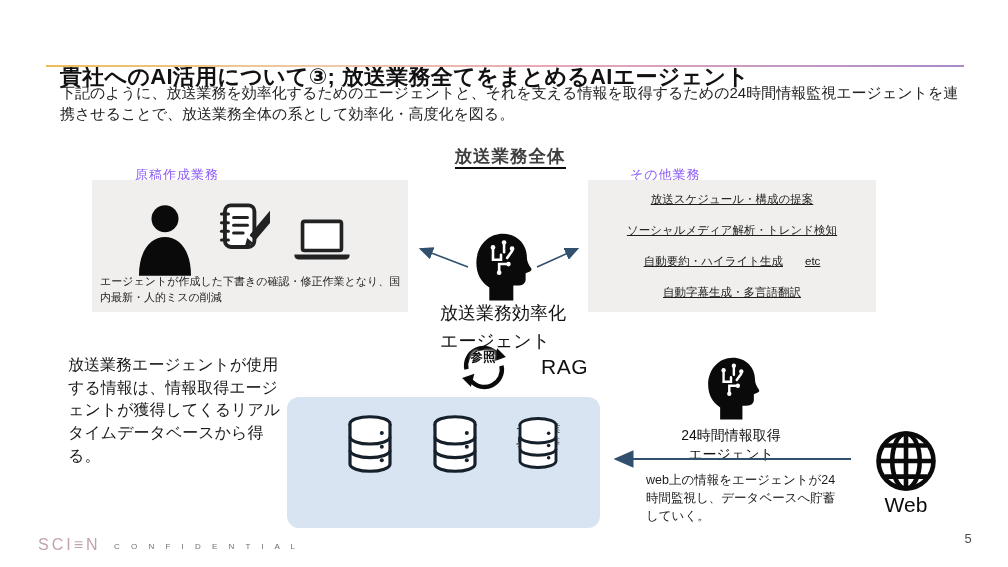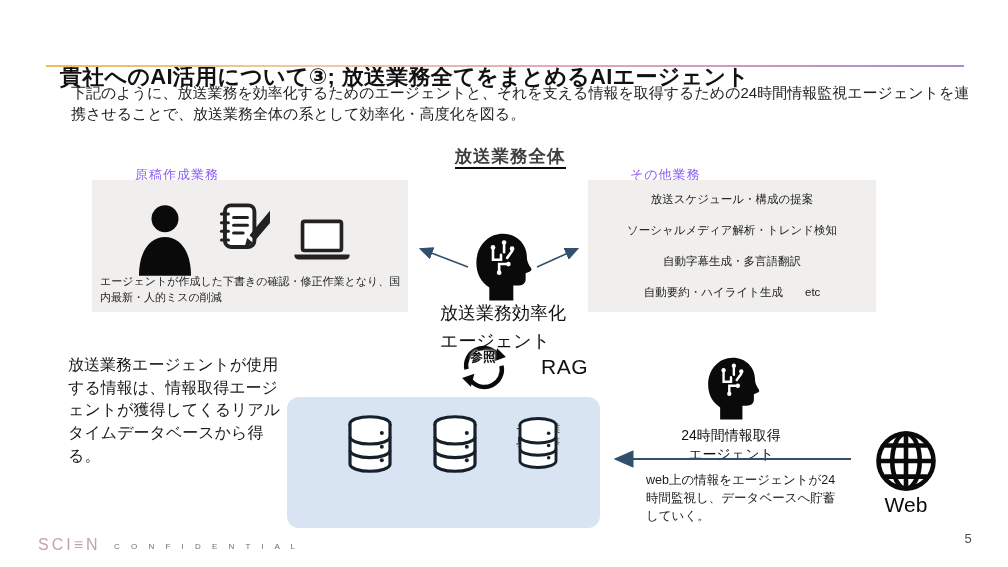--- a/index.html
+++ b/index.html
@@ -2,37 +2,37 @@
 <html><head>
 <meta charset="utf-8">
 <style>
   * { margin:0; padding:0; box-sizing:border-box; }
   body { background:#ffffff; font-family:"Liberation Sans","DejaVu Sans",sans-serif; }
   .slide { position:relative; width:1008px; height:567px; background:#fff; overflow:hidden; color:#1c1c1c; }
 
   .title { position:absolute; left:60px; top:26px; font-size:22px; font-weight:700; color:#111; letter-spacing:0.3px;margin-top:36px; }
   .title-rule { position:absolute; left:46px; top:65px; width:918px; height:2px;
     background:linear-gradient(90deg,#edbd5a 0%,#eecaa8 30%,#e8a9b8 55%,#a98bc9 100%); }
-  .intro { position:absolute; left:60px; top:82px; width:900px; font-size:15px; line-height:1.42; color:#222;margin-left:11px; }
+  .intro { position:absolute; left:60px; top:82px; width:900px; font-size:15px; line-height:1.42; color:#222; }
 
   .center-heading { position:absolute; left:415px; top:144px; width:190px; text-align:center; font-size:17.5px; font-weight:700; color:#404040; }
   .center-heading span { border-bottom:2px solid #0a0a0a; padding-bottom:1px; letter-spacing:1px; }
 
   .sub-heading { position:absolute; font-size:13px; color:#8b5cf6; letter-spacing:1px; }
   .sub-heading span { border-bottom:1.4px solid #333; padding-bottom:1px; }
   .heading-left { left:135px; top:166px; width:200px; }
   .heading-right { left:630px; top:166px; width:200px; }
 
   .gray-box { position:absolute; background:#f0efee; }
   .box-left { left:92px; top:180px; width:316px; height:132px; }
   .box-right { left:588px; top:180px; width:288px; height:132px; }
 
   .left-caption { position:absolute; left:100px; top:274px; width:302px; font-size:11px; line-height:1.45; color:#222; }
 
-  .right-items { position:absolute; left:592px; top:184px; width:280px; height:124px; display:flex; flex-direction:column; justify-content:space-around; }
+  .right-items { position:absolute; left:592px; top:184px; width:280px; height:124px; display:flex; flex-direction:column; justify-content:space-around;text-decoration:underline; }
   .right-item { text-align:center; font-size:11.5px; color:#1b1b1b; }
   .right-item-last { display:flex; justify-content:center; gap:22px; align-items:baseline; }
 
   .icon { position:absolute; }
   .icon svg { display:block; width:100%; height:100%; }
 
   .agent-label { position:absolute; left:440px; top:300px; font-size:18px; line-height:1.55; color:#111; }
   .ref-label { position:absolute; left:452px; top:349px; width:62px; text-align:center; font-size:12.5px; font-weight:700; color:#111; z-index:3; text-shadow:0 0 3px #fff,0 0 3px #fff; }
   .rag-label { position:absolute; left:541px; top:355px; font-size:21px; color:#111; letter-spacing:0.5px; }
 
@@ -110,25 +110,25 @@
 
   <div class="left-caption">エージェントが作成した下書きの確認・修正作業となり、国内最新・人的ミスの削減</div>
 
   <div class="sub-heading heading-right">
     <span>その他業務</span>
   </div>
   <div class="gray-box box-right"></div>
   <div class="right-items">
     <div class="right-item">放送スケジュール・構成の提案</div>
     <div class="right-item">ソーシャルメディア解析・トレンド検知</div>
-    <div class="right-item">自動字幕生成・多言語翻訳</div>
     <div class="right-item right-item-last">
       <span>自動要約・ハイライト生成</span>
       <span>etc</span>
     </div>
+    <div class="right-item">自動字幕生成・多言語翻訳</div>
   </div>
 
   <div class="icon" style="left:470px; top:232px; width:62px; height:69px;">
     <svg viewBox="0 0 100 112">
       <path d="M53 3 C76 3 92 20 92 41 C92 48 95 53 99 59 C100 61 99 63 97 64 L90 67 L90 77 C90 83 85 87 77 87 L70 87 L70 111 L31 111 L31 90 C17 81 10 67 10 50 C10 23 29 3 53 3 Z" fill="#0a0a0a"></path>
       <g stroke="#ffffff" stroke-width="4.2" fill="none" stroke-linecap="round">
         <path d="M37 29 L37 45 L50 45 L50 37"></path>
         <path d="M55 21 L55 33"></path>
         <path d="M68 31 L60 42"></path>
         <path d="M47 62 L47 52 L58 52"></path>

